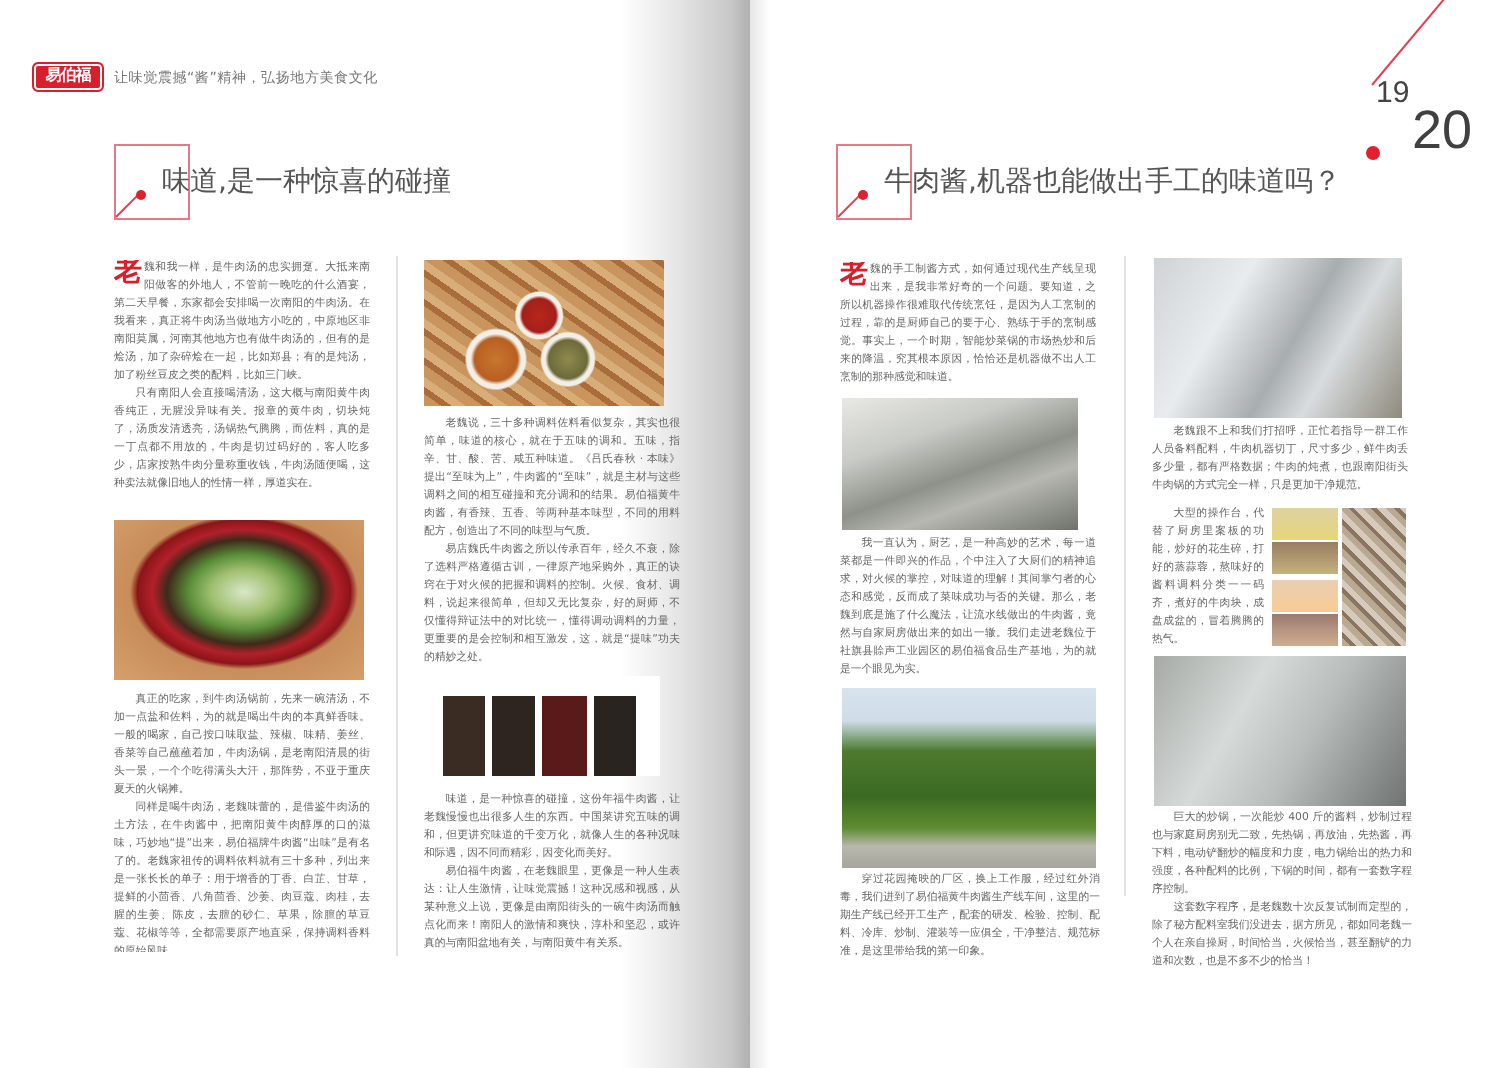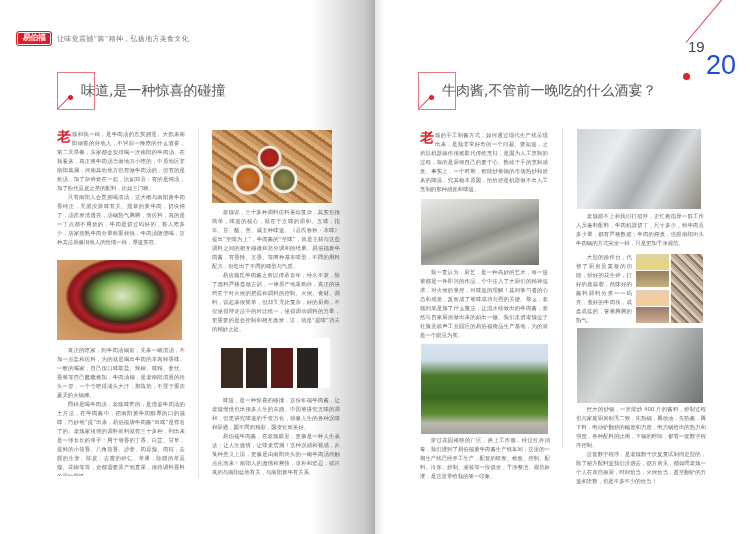--- a/index.html
+++ b/index.html
@@ -20,21 +20,21 @@
     color: #fff; background: #d8202c; font-size: 8px; font-weight: bold; line-height: 12px; text-align: center;
     box-shadow: inset 0 0 0 1px #fff; letter-spacing: -0.5px; }
   .brand-slogan { font-size: 7px; color: #777; letter-spacing: 0.3px; }
 
   
   .page-num { position: absolute; left: 660px; top: 16px; width: 90px; height: 70px; }
   .page-num .diag { position: absolute; left: 26px; top: 26px; width: 65px; height: 1px; background: #e04050;
     transform-origin: left center; transform: rotate(-50deg); }
   .page-num .dot { position: absolute; left: 23px; top: 57px; width: 7px; height: 7px; border-radius: 50%; background: #e0202c; }
   .page-num .n1 { position: absolute; left: 28px; top: 22px; font-size: 15px; color: #444; font-family: "Liberation Sans", sans-serif; }
-  .page-num .n2 { position: absolute; left: 46px; top: 34px; font-size: 27px; color: #1d4ed8; font-family: "Liberation Sans", sans-serif; font-weight: 300; }
+  .page-num .n2 { position: absolute; left: 46px; top: 34px; font-size: 27px; color: #404040; font-family: "Liberation Sans", sans-serif; font-weight: 300; }
 
   
   .sec-title { position: absolute; display: flex; align-items: center; }
   .sec-title .box { position: relative; width: 38px; height: 38px; border: 1px solid #e57a85; border-left-color: #e57a85; }
   .sec-title .box .cornerline { position: absolute; left: 0; bottom: 0; width: 16px; height: 1px; background: #e04050;
     transform-origin: left center; transform: rotate(-45deg); }
   .sec-title .box .cdot { position: absolute; left: 10px; top: 22px; width: 5px; height: 5px; border-radius: 50%; background: #e0202c; }
   .sec-title .text { position: absolute; left: 24px; top: 10px; white-space: nowrap; font-size: 14px; color: #555; background: transparent; }
 
   
@@ -111,21 +111,21 @@
   <div class="txt" style="left:212px; top:396px; width:128px; height:90px;">
     <p>味道，是一种惊喜的碰撞，这份年福牛肉酱，让老魏慢慢也出很多人生的东西。中国菜讲究五味的调和，但更讲究味道的千变万化，就像人生的各种况味和际遇，因不同而精彩，因变化而美好。</p>
     <p>易伯福牛肉酱，在老魏眼里，更像是一种人生表达：让人生激情，让味觉震撼！这种况感和视感，从某种意义上说，更像是由南阳街头的一碗牛肉汤而触点化而来！南阳人的激情和爽快，淳朴和坚忍，或许真的与南阳盆地有关，与南阳黄牛有关系。</p>
   </div>
 
   <div class="sec-title" style="left:418px; top:72px;">
     <div class="box">
       <div class="cornerline"></div>
       <div class="cdot"></div>
     </div>
-    <div class="text">牛肉酱,不管前一晚吃的什么酒宴？</div>
+    <div class="text">牛肉酱,机器也能做出手工的味道吗？</div>
   </div>
 
   <div class="txt" style="left:420px; top:131px; width:128px; height:66px;">
     <span class="dropcap">老</span>
     <span>魏的手工制酱方式，如何通过现代生产线呈现出来，是我非常好奇的一个问题。要知道，之所以机器操作很难取代传统烹饪，是因为人工烹制的过程，靠的是厨师自己的要于心、熟练于手的烹制感觉。事实上，一个时期，智能炒菜锅的市场热炒和后来的降温，究其根本原因，恰恰还是机器做不出人工烹制的那种感觉和味道。</span>
   </div>
   <div class="img machine" style="left:421px; top:199px; width:118px; height:66px;"></div>
   <div class="txt" style="left:420px; top:268px; width:128px; height:76px;">
     <p>我一直认为，厨艺，是一种高妙的艺术，每一道菜都是一件即兴的作品，个中注入了大厨们的精神追求，对火候的掌控，对味道的理解！其间掌勺者的心态和感觉，反而成了菜味成功与否的关键。那么，老魏到底是施了什么魔法，让流水线做出的牛肉酱，竟然与自家厨房做出来的如出一辙。我们走进老魏位于社旗县賒声工业园区的易伯福食品生产基地，为的就是一个眼见为实。</p>
   </div>

